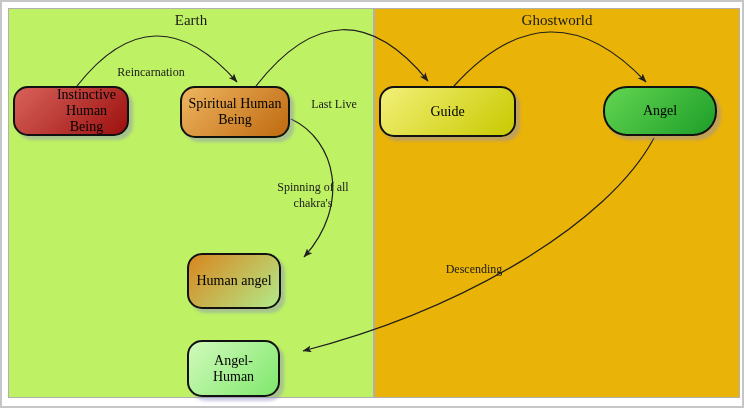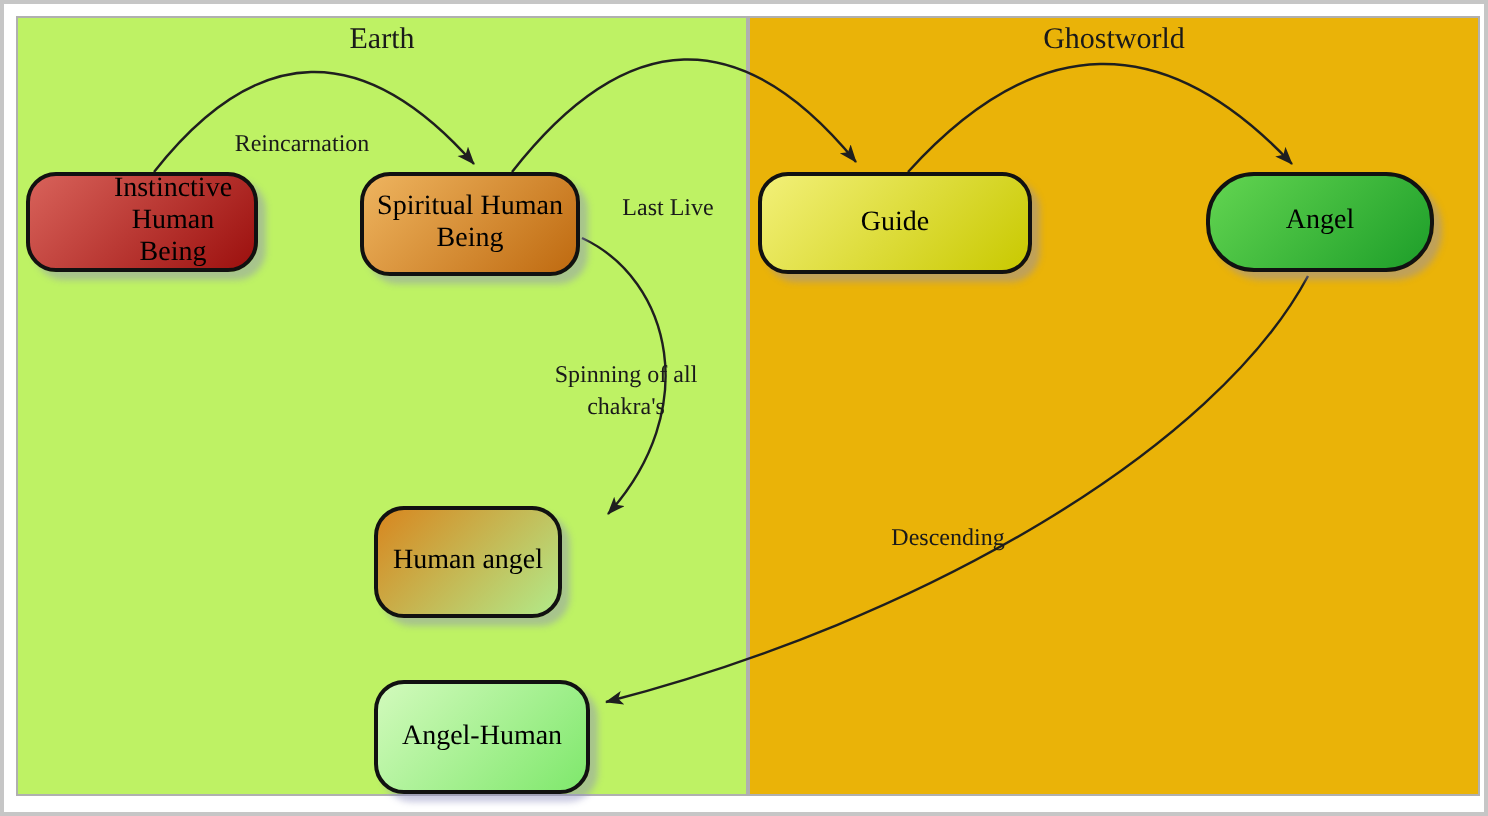--- a/index.html
+++ b/index.html
@@ -43,21 +43,21 @@
     font-size:14px;
     color:#000;
     padding:2px 6px;
     box-shadow:4px 4px 3px rgba(140,140,190,0.45);
   }
   #node-instinctive{left:11px;top:84px;width:116px;height:50px;padding-left:37px;}
   #node-spiritual  {left:178px;top:84px;width:110px;height:52px;text-align:center;}
   #node-guide      {left:377px;top:84px;width:137px;height:51px;}
   #node-angel      {left:601px;top:84px;width:114px;height:50px;border-radius:24px;}
   #node-human-angel{left:185px;top:251px;width:94px;height:56px;}
-  #node-angel-human{left:185px;top:338px;width:108px;height:57px;}
+  #node-angel-human{left:185px;top:338px;width:93px;height:57px;}
   .edge-label{
     position:absolute;
     z-index:3;
     font-size:12px;
     color:#1a1a1a;
     white-space:nowrap;
     transform:translate(-50%,-50%);
   }
   #label-reincarnation{left:149px;top:70px;}
   #label-last-live{left:332px;top:70px;margin-top:32px;}

